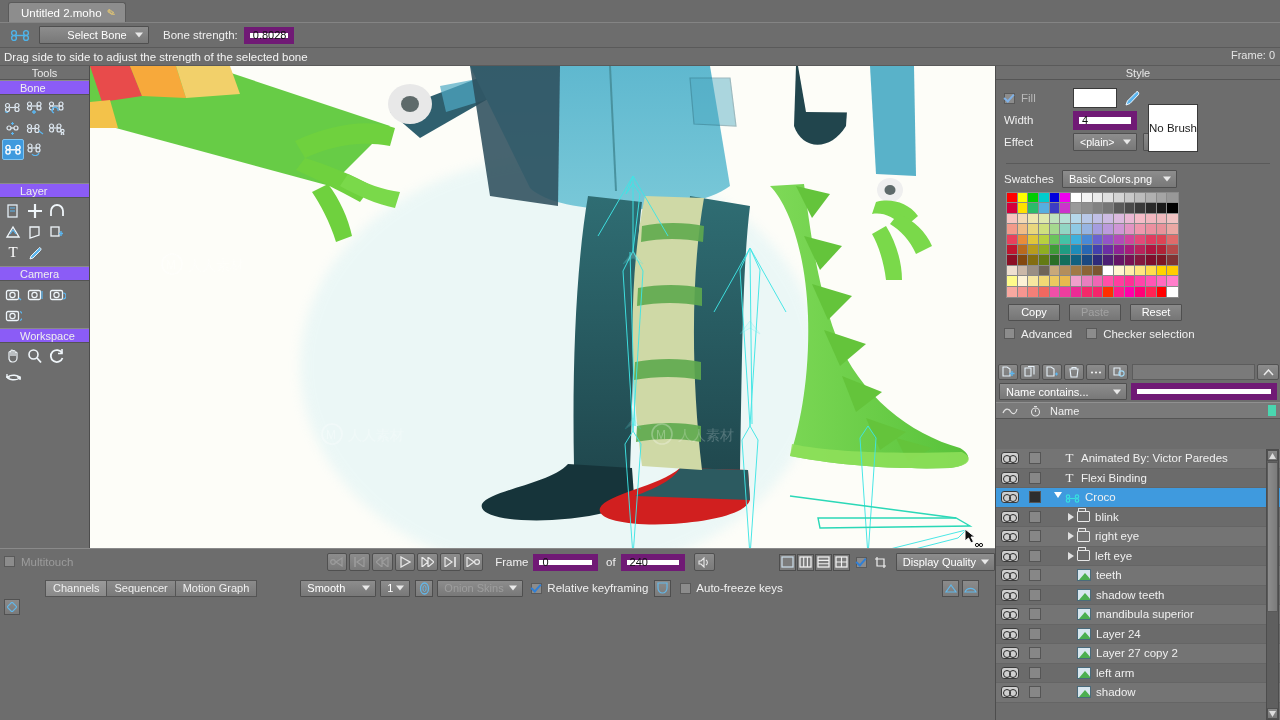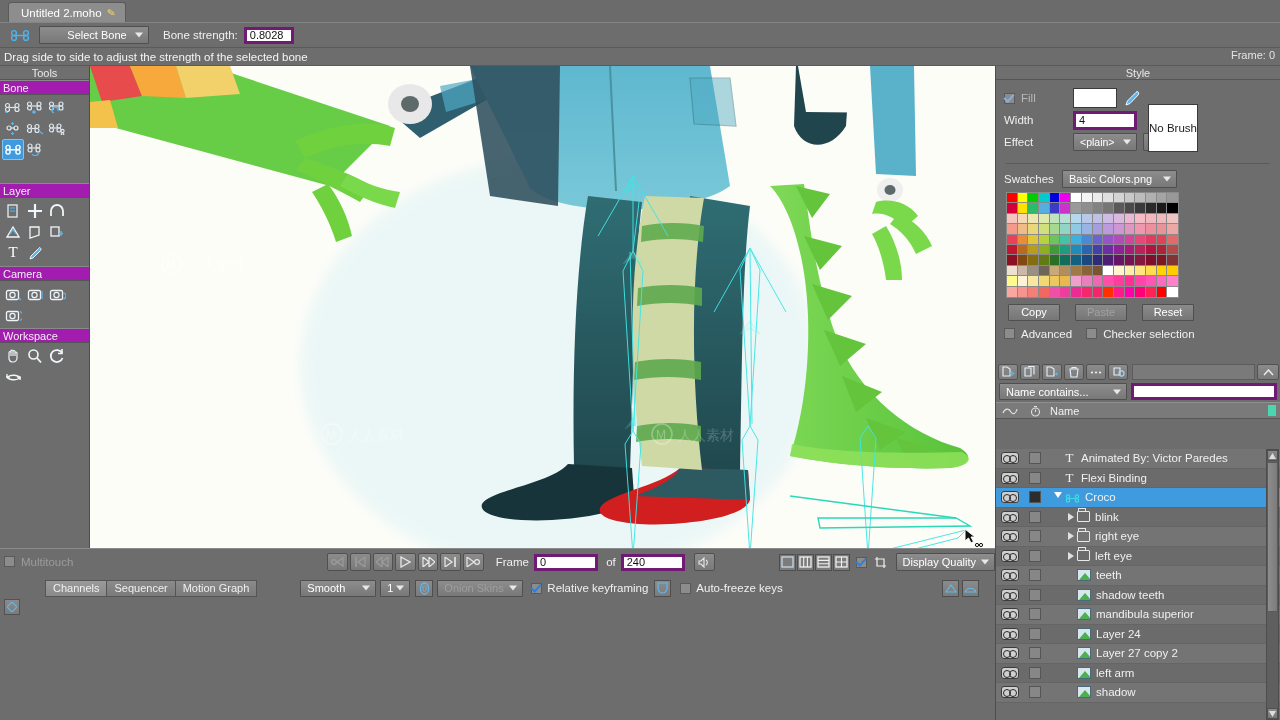--- a/index.html
+++ b/index.html
@@ -12,43 +12,43 @@
     -webkit-font-smoothing: antialiased;
   }
   #app { position:relative; width:1280px; height:720px; }
 
   
   .panel-title {
     background:#6f6f6f; text-align:center; font-size:11px; color:#e8e8e8;
     height:14px; line-height:14px; border-bottom:1px solid #555;
   }
   .sec-head {
-    background:#a21caf; color:#efefef; font-size:11px; height:15px;
-    line-height:15px; padding-left:3px; border-top:1px solid #8a8a8a;
+    background:#8b5cf6; color:#efefef; font-size:11px; height:15px;
+    line-height:15px; padding-left:20px; border-top:1px solid #8a8a8a;
     border-bottom:1px solid #545454;
   }
   .btn {
     background: linear-gradient(#8a8a8a,#767676);
     border:1px solid #4f4f4f; color:#fff; font-size:11px;
     display:flex; align-items:center; justify-content:center;
     border-radius:1px; cursor:pointer;
   }
   .combo {
     background: linear-gradient(#8d8d8d,#787878);
     border:1px solid #4f4f4f; color:#fff; font-size:11px;
     display:flex; align-items:center; position:relative;
     padding-left:6px; cursor:pointer; border-radius:1px;
   }
   .combo .caret {
     position:absolute; right:5px; top:50%; transform:translateY(-50%);
     width:0;height:0;border-left:4px solid transparent;border-right:4px solid transparent;
     border-top:5px solid #e9e9e9;
   }
   .txtfield {
-    background:#ffffff; color:#111; border:3px solid #701a75;
+    background:#ffffff; color:#111; border:6px solid #701a75;
     font-size:11px; padding:0 3px; display:flex; align-items:center;
   }
   .chk {
     width:11px;height:11px;border:1px solid #5a5a5a;background:#8c8c8c;
     display:inline-block; position:relative; flex:0 0 auto;
   }
   .chk.on::after {
     content:""; position:absolute; left:1px; top:-2px;
     width:4px;height:8px;border:solid #2f7fd6; border-width:0 2px 2px 0;
     transform: rotate(42deg);
@@ -943,21 +943,21 @@
           <div style="background: rgb(245, 36, 107);"></div>
           <div style="background: rgb(255, 47, 0);"></div>
           <div style="background: rgb(255, 26, 140);"></div>
           <div style="background: rgb(255, 0, 170);"></div>
           <div style="background: rgb(255, 0, 119);"></div>
           <div style="background: rgb(255, 34, 85);"></div>
           <div style="background: rgb(255, 0, 0);"></div>
           <div style="background: rgb(255, 255, 255);"></div>
         </div>
 
-      <div style="display:flex;gap:15px;margin:6px 0 0 12px;">
+      <div style="display:flex;gap:9px;margin:6px 0 0 12px;">
         <div class="btn" style="width:52px;height:17px;">
           <span>Copy</span>
           </div>
         <div class="btn" style="width:52px;height:17px;color:#a2a2a2;">
           <span>Paste</span>
           </div>
         <div class="btn" style="width:52px;height:17px;">
           <span>Reset</span>
           </div>
       </div>

